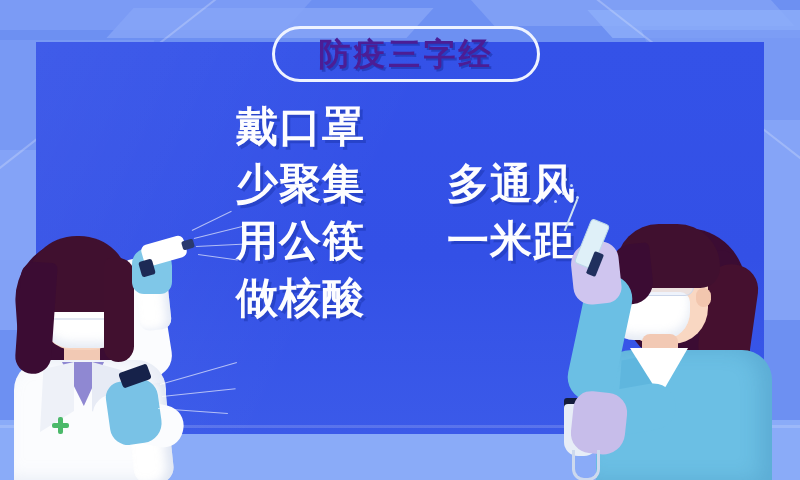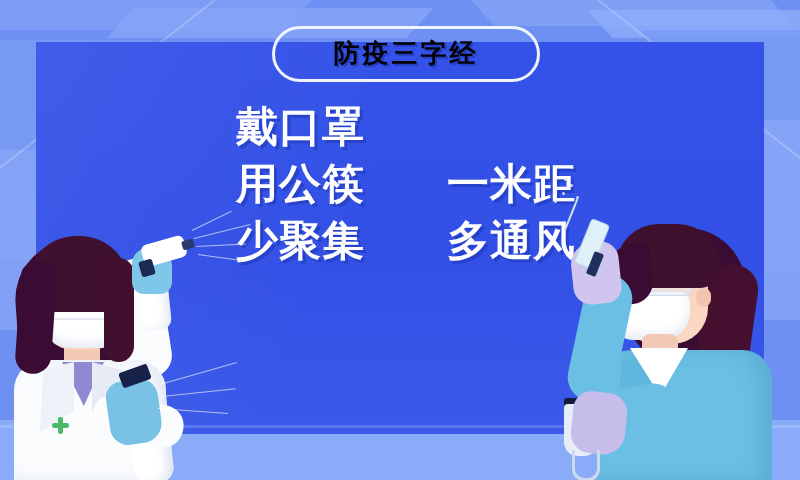--- a/index.html
+++ b/index.html
@@ -38,22 +38,22 @@
   .panel-shade{position:absolute;inset:0;background:linear-gradient(115deg,rgba(255,255,255,.06),rgba(0,0,0,0) 45%);}
 
   
   .title-pill{
     position:absolute;left:272px;top:26px;width:268px;height:56px;
     border:3px solid #eef3ff;border-radius:28px;
     display:flex;align-items:center;justify-content:center;
     box-sizing:border-box;
   }
   .title-txt{
-    color:#000000;font-size:26px;font-weight:bold;letter-spacing:3px;
-    font-family:Liberation Serif, serif;
+    color:#4c1d95;font-size:32px;font-weight:bold;letter-spacing:3px;
+    font-family:Liberation Sans, sans-serif;
     text-shadow:2px 2px 0 rgba(18,40,150,.45);
     white-space:nowrap;line-height:1;
   }
 
   
   .slogans{position:absolute;left:236px;top:98px;width:340px;text-align:center;}
   .sl-row{display:flex;justify-content:space-between;height:57px;align-items:center;}
   .sl-seg{
     color:#fdfdff;font-size:42px;font-weight:bold;letter-spacing:1px;
     font-family:"DejaVu Sans","Liberation Sans",sans-serif;
@@ -189,28 +189,29 @@
 
   <div class="title-pill">
     <span class="title-txt">防疫三字经</span>
   </div>
 
   <div class="slogans">
     <div class="sl-row">
       <span class="sl-seg">戴口罩</span>
     </div>
     <div class="sl-row">
+      <span class="sl-seg">少聚集</span>
+      <span class="sl-seg">多通风</span>
+    </div>
+    <div class="sl-row">
       <span class="sl-seg">用公筷</span>
       <span class="sl-seg">一米距</span>
     </div>
     <div class="sl-row">
-      <span class="sl-seg">少聚集</span>
-      <span class="sl-seg">多通风</span>
-    </div>
-    <div class="sl-row">
+      <span class="sl-seg">做核酸</span>
     </div>
   </div>
 
   <div class="bot-shelf"></div>
 
   <div class="fig-left">
     <div class="L-hair-back"></div>
     <div class="L-armUp"></div>
     <div class="L-neck"></div>
     <div class="L-coat"></div>

